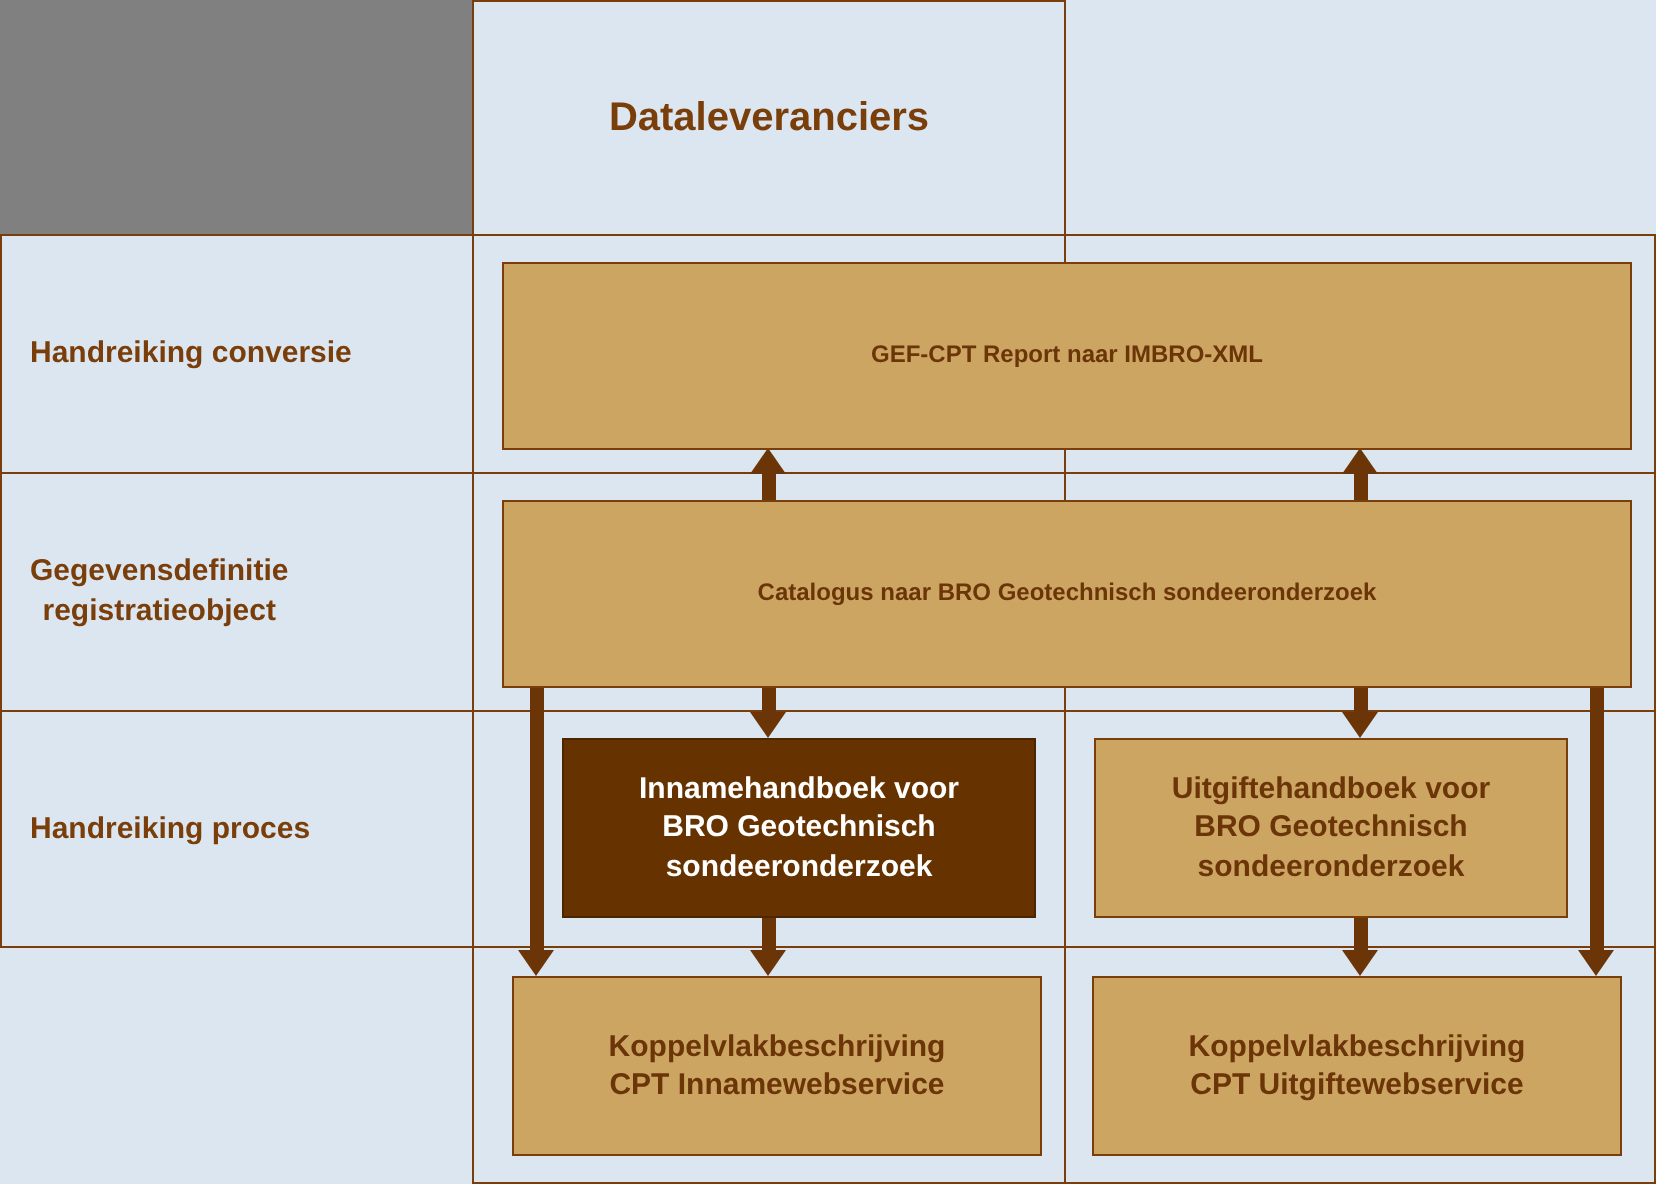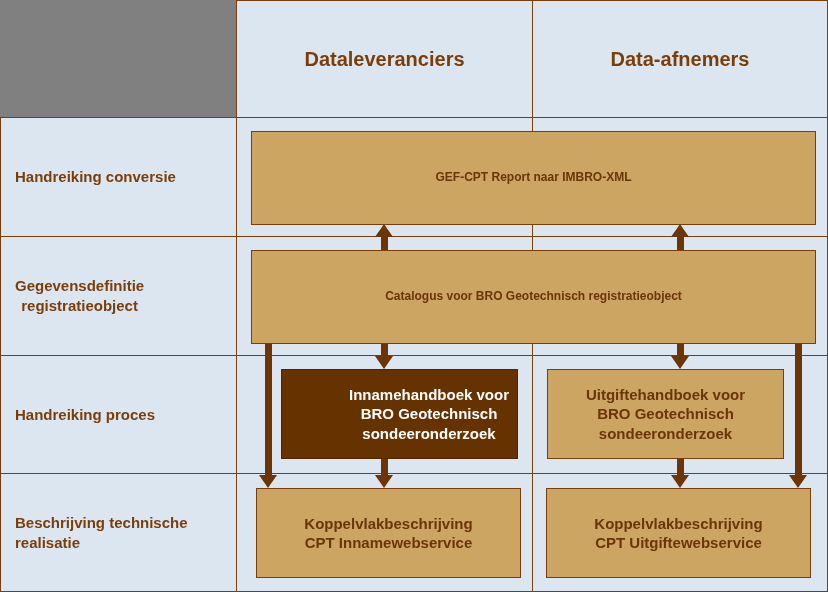--- a/index.html
+++ b/index.html
@@ -95,64 +95,56 @@
     font-size: 15px;
     padding: 4px 8px;
   }
   .box.wide {
     font-size: 12px;
   }
   .box.highlight {
     background: #663300;
     color: #ffffff;
     border-color: #4d2600;
-    justify-content: flex-end;
   }
   .box-text {
     white-space: pre-line;
   }
 </style>
 </head>
 <body>
 
 <div id="canvas">
 
   <div class="cell corner" style="left:0px; top:0px; width:237px; height:118px;"></div>
 
   <div class="cell header" style="left:236px; top:0px; width:297px; height:118px;">
     <span class="cell-label">Dataleveranciers</span>
   </div>
 
-  <div class="cell header" style="left:532px; top:0px; width:296px; height:118px;">
-    <span class="cell-label">Data-afnemers</span>
-  </div>
 
   <div class="cell rowlabel" style="left:0px; top:117px; width:259px; height:120px;">
     <span class="cell-label box-text">Handreiking conversie</span>
   </div>
   <div class="cell" style="left:236px; top:117px; width:297px; height:120px;"></div>
   <div class="cell" style="left:532px; top:117px; width:296px; height:120px;"></div>
 
   <div class="cell rowlabel" style="left:0px; top:236px; width:237px; height:120px;text-align:center;">
     <span class="cell-label box-text">Gegevensdefinitie
 registratieobject</span>
   </div>
   <div class="cell" style="left:236px; top:236px; width:297px; height:120px;"></div>
   <div class="cell" style="left:532px; top:236px; width:296px; height:120px;"></div>
 
   <div class="cell rowlabel" style="left:0px; top:355px; width:237px; height:119px;">
     <span class="cell-label box-text">Handreiking proces</span>
   </div>
   <div class="cell" style="left:236px; top:355px; width:297px; height:119px;"></div>
   <div class="cell" style="left:532px; top:355px; width:296px; height:119px;"></div>
 
-  <div class="cell rowlabel" style="left:0px; top:473px; width:237px; height:119px;">
-    <span class="cell-label box-text">Beschrijving technische
-realisatie</span>
-  </div>
   <div class="cell" style="left:236px; top:473px; width:297px; height:119px;"></div>
   <div class="cell" style="left:532px; top:473px; width:296px; height:119px;"></div>
 
   <div class="conn" style="left:381px; top:224px; width:7px; height:34px;">
     <div class="stem" style="top:11px; height:23px;"></div>
     <div class="head up"></div>
   </div>
 
   <div class="conn" style="left:677px; top:224px; width:7px; height:34px;">
     <div class="stem" style="top:11px; height:23px;"></div>
@@ -187,21 +179,21 @@
   <div class="conn" style="left:677px; top:455px; width:7px; height:33px;">
     <div class="stem" style="top:0px; height:21px;"></div>
     <div class="head down"></div>
   </div>
 
   <div class="box wide" style="left:251px; top:131px; width:565px; height:94px;">
     <span class="box-text">GEF-CPT Report naar IMBRO-XML</span>
   </div>
 
   <div class="box wide" style="left:251px; top:250px; width:565px; height:94px;">
-    <span class="box-text">Catalogus voor BRO Geotechnisch registratieobject</span>
+    <span class="box-text">Catalogus naar BRO Geotechnisch sondeeronderzoek</span>
   </div>
 
   <div class="box highlight" style="left:281px; top:369px; width:237px; height:90px;">
     <span class="box-text">Innamehandboek voor
 BRO Geotechnisch
 sondeeronderzoek</span>
   </div>
 
   <div class="box" style="left:547px; top:369px; width:237px; height:90px;">
     <span class="box-text">Uitgiftehandboek voor

